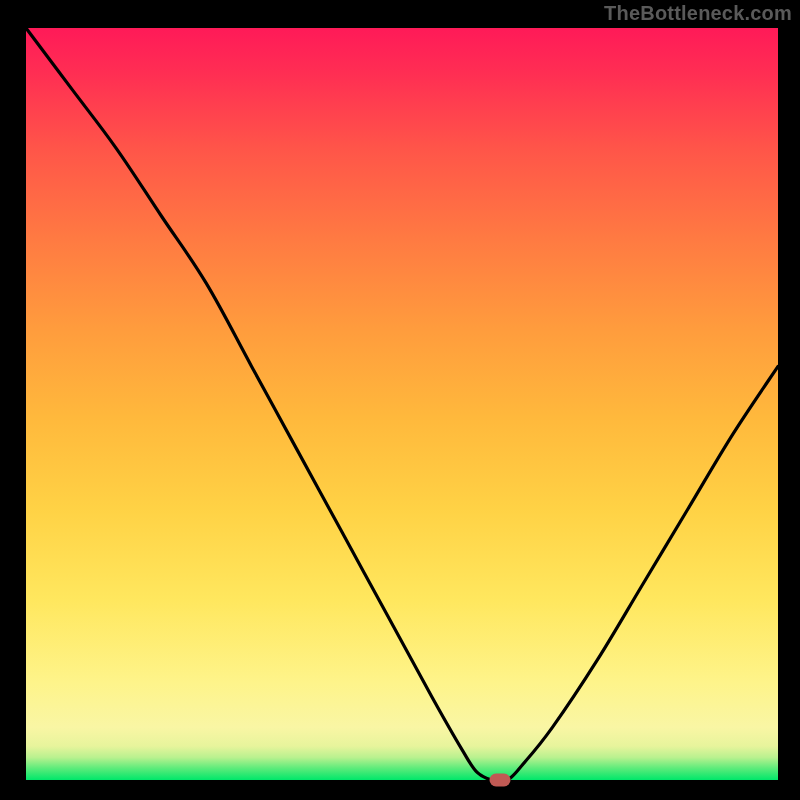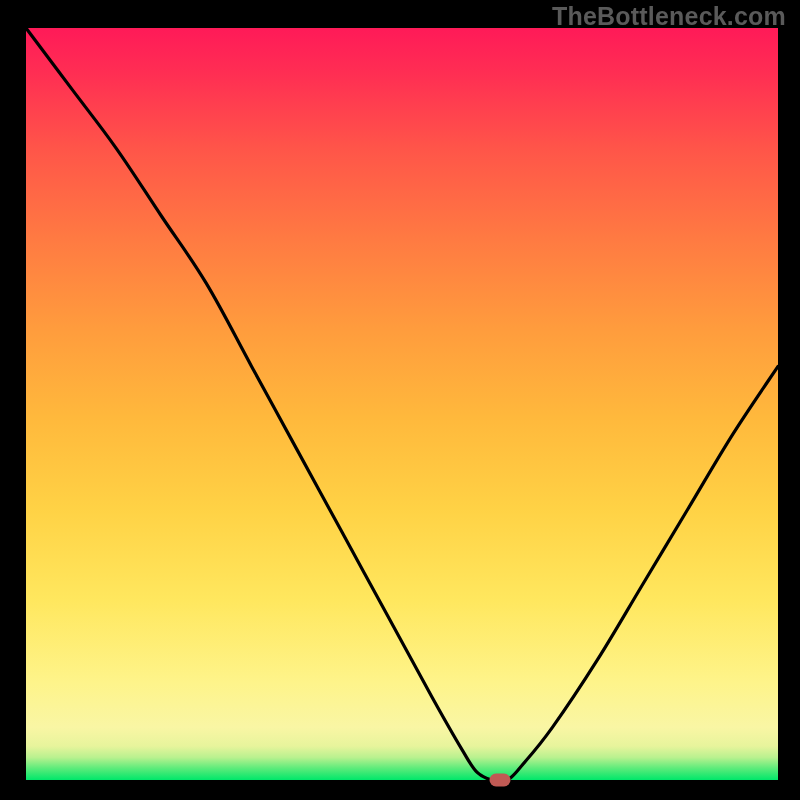--- a/index.html
+++ b/index.html
@@ -12,23 +12,23 @@
   }
   .frame {
     position: relative;
     width: 800px;
     height: 800px;
     background: #000;
   }
   .watermark {
     position: absolute;
     top: 2px;
-    right: 14px;
+    right: 8px;
     font-family: Arial, Helvetica, sans-serif;
-    font-size: 25px;
+    font-size: 20px;
     font-weight: 600;
     color: #5a5a5a;
     letter-spacing: 0.2px;
     z-index: 5;
   }
   .plot {
     position: absolute;
     left: 26px;
     top: 28px;
     width: 752px;

